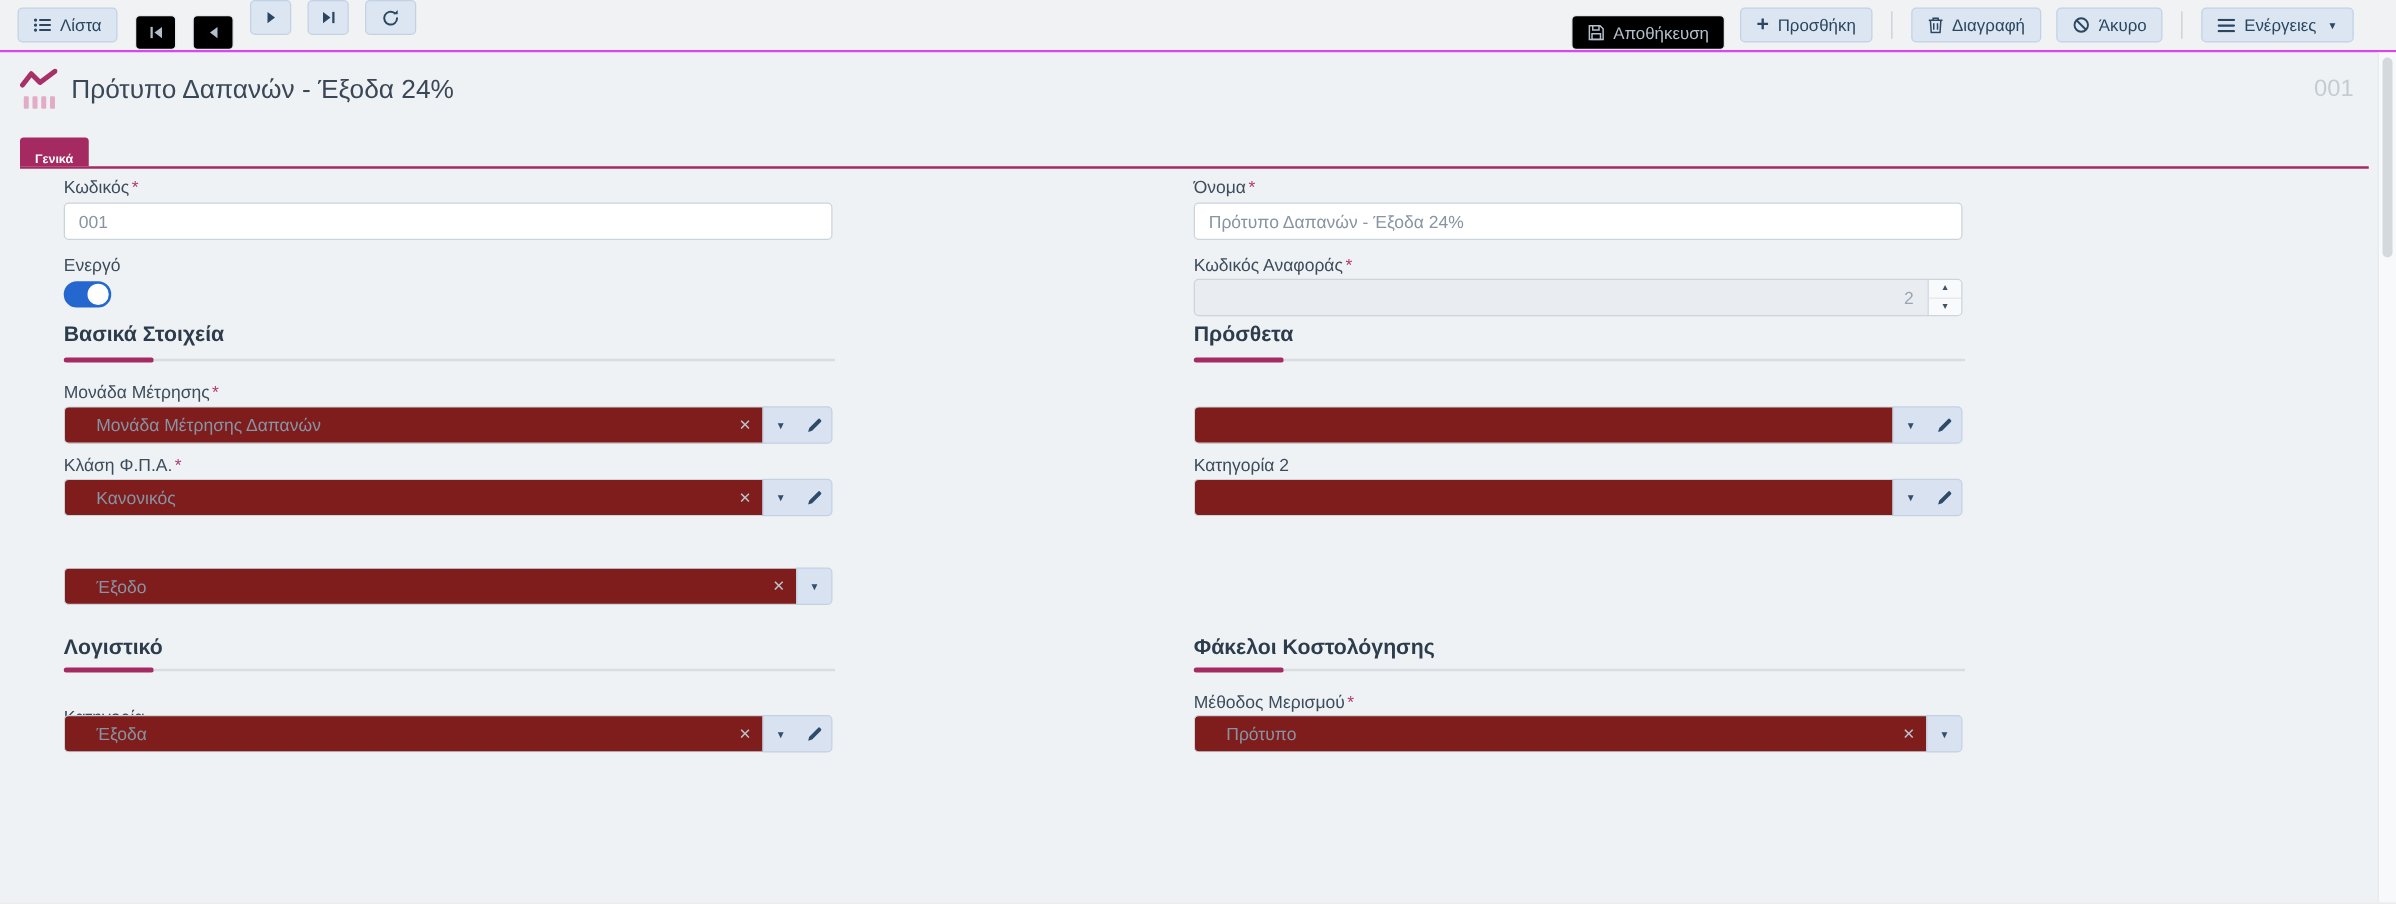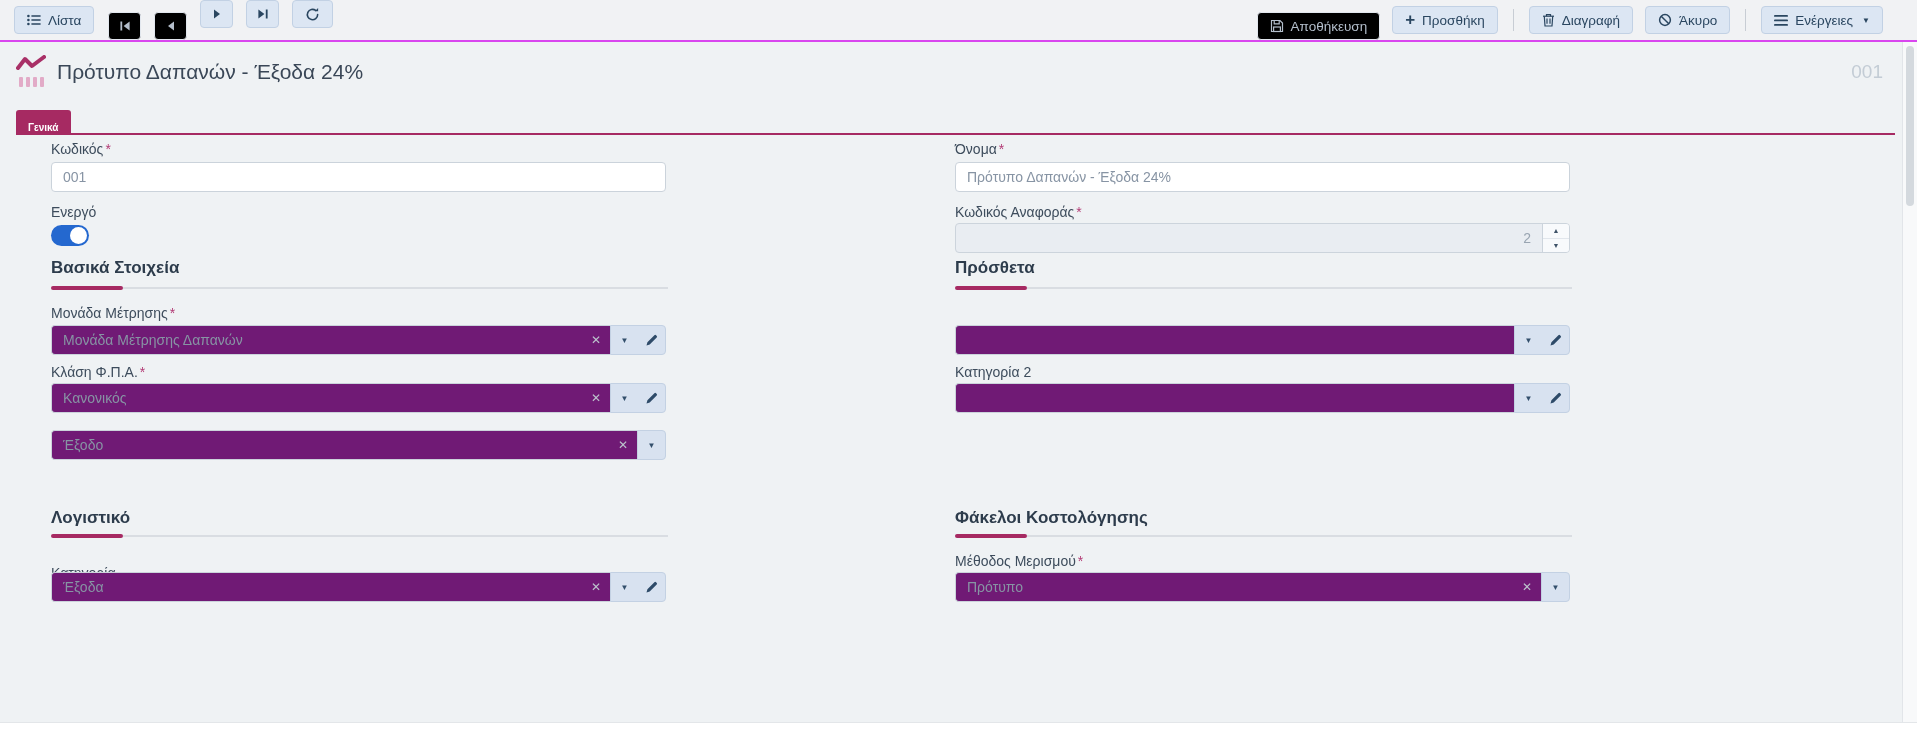--- a/index.html
+++ b/index.html
@@ -54,23 +54,23 @@
   .spinbtn{flex:1;display:flex;align-items:center;justify-content:center;font-size:7px;
            color:#3f5368;cursor:pointer;}
   .spinbtn:first-child{border-bottom:1px solid #e1e6ec;}
 
   .sechead{position:absolute;font-size:17px;font-weight:bold;color:#2d3c4c;}
   .secdiv{position:absolute;width:617px;height:4px;}
   .secdiv .accent{position:absolute;left:0;top:0;width:72px;height:4px;background:#a62a62;border-radius:2px;}
   .secdiv .rest{position:absolute;left:72px;right:0;top:1px;height:2px;background:#d9dde2;}
 
   .combo{position:absolute;width:615px;height:30px;display:flex;box-sizing:border-box;}
-  .cinput{flex:1;background:#701a75;border:1px solid #cbd3db;border-right:none;
+  .cinput{flex:1;background:#7f1d1d;border:1px solid #cbd3db;border-right:none;
           border-radius:4px 0 0 4px;display:flex;align-items:center;
-          padding:0 9px 0 11px;font-size:14px;color:#8794a4;box-sizing:border-box;min-width:0;}
+          padding:0 9px 0 25px;font-size:14px;color:#8794a4;box-sizing:border-box;min-width:0;}
   .cvalue{flex:1;overflow:hidden;white-space:nowrap;}
   .clear{color:#bcc4cd;font-size:12px;cursor:pointer;margin-left:6px;}
   .cbtns{display:flex;background:#d8e2f0;border:1px solid #c3d1e3;border-radius:0 4px 4px 0;box-sizing:border-box;}
   .cbtn{width:27px;display:flex;align-items:center;justify-content:center;cursor:pointer;color:#334f6b;}
   .cbtn .caret{font-size:8px;}
 
   
   .vscroll{position:absolute;top:42px;right:0;bottom:10px;width:15px;background:#f8f9fa;
            border-left:1px solid #e2e5e9;box-sizing:border-box;}
   .vthumb{position:absolute;top:4px;left:3px;width:8px;height:160px;background:#d4d9de;border-radius:4px;}
@@ -263,21 +263,21 @@
             <span class="caret">▼</span>
           </div>
         <div class="cbtn">
           <svg width="13" height="13" viewBox="0 0 13 13" fill="#2e4b69">
               <path d="M1.5 11.5l.9-3.2 7-7a1.2 1.2 0 0 1 1.7 0l.6.6a1.2 1.2 0 0 1 0 1.7l-7 7-3.2.9z"></path>
             </svg>
         </div>
       </div>
     </div>
 
-    <div class="combo fl" style="top:388px">
+    <div class="combo fl" style="top:412px">
       <div class="cinput">
         <span class="cvalue">Έξοδο</span>
         <span class="clear">✕</span>
       </div>
       <div class="cbtns">
         <div class="cbtn">
             <span class="caret">▼</span>
           </div>
       </div>
     </div>

